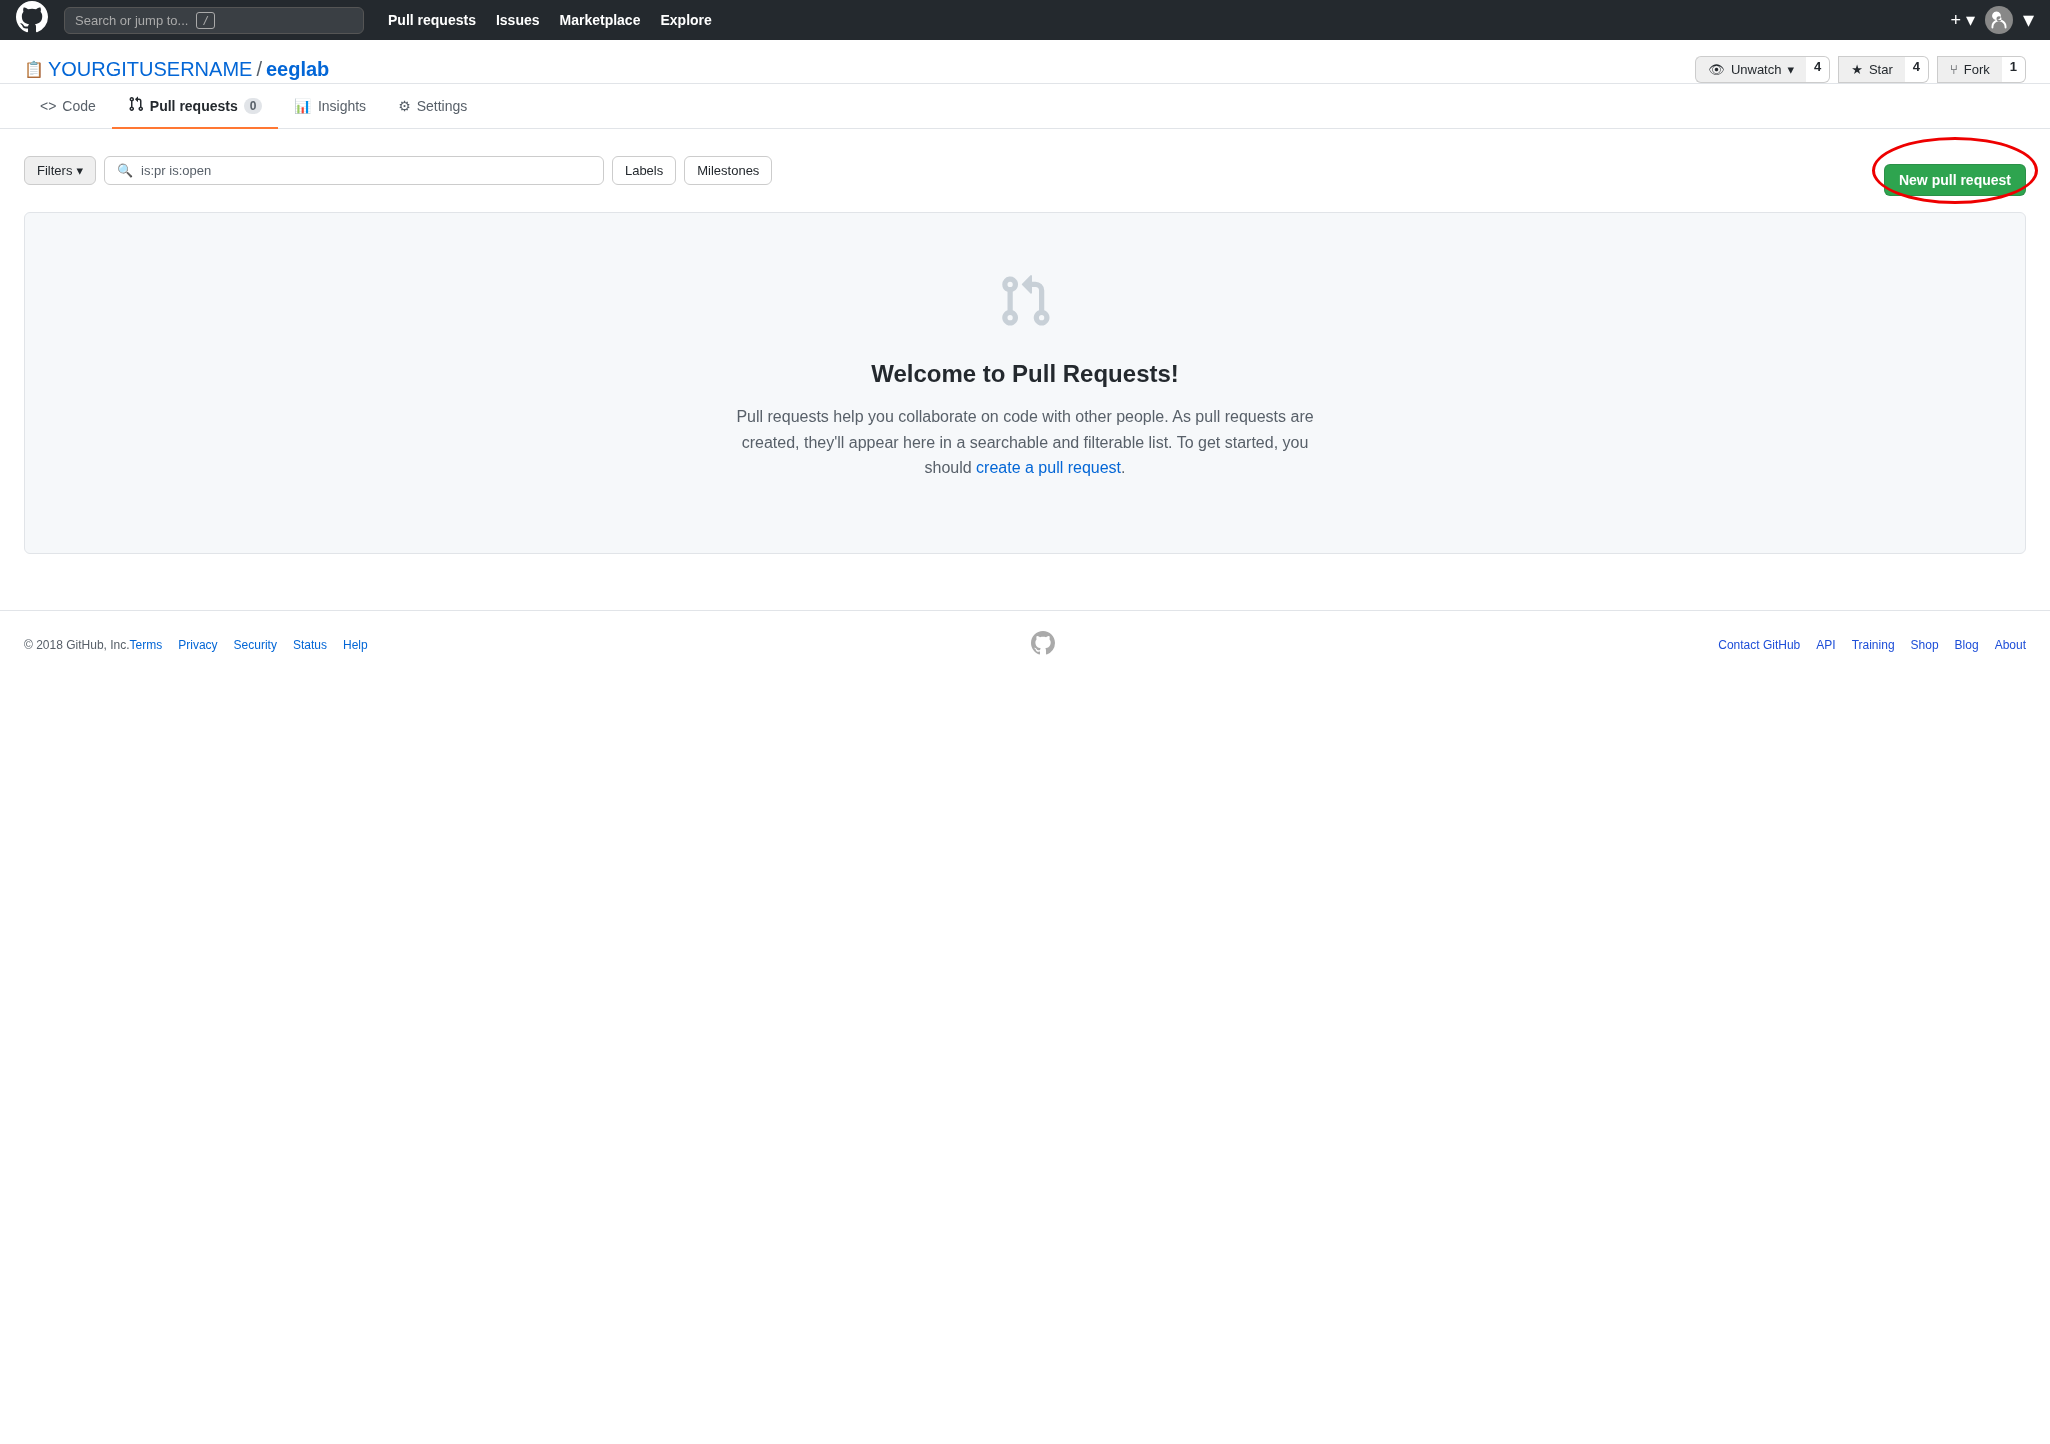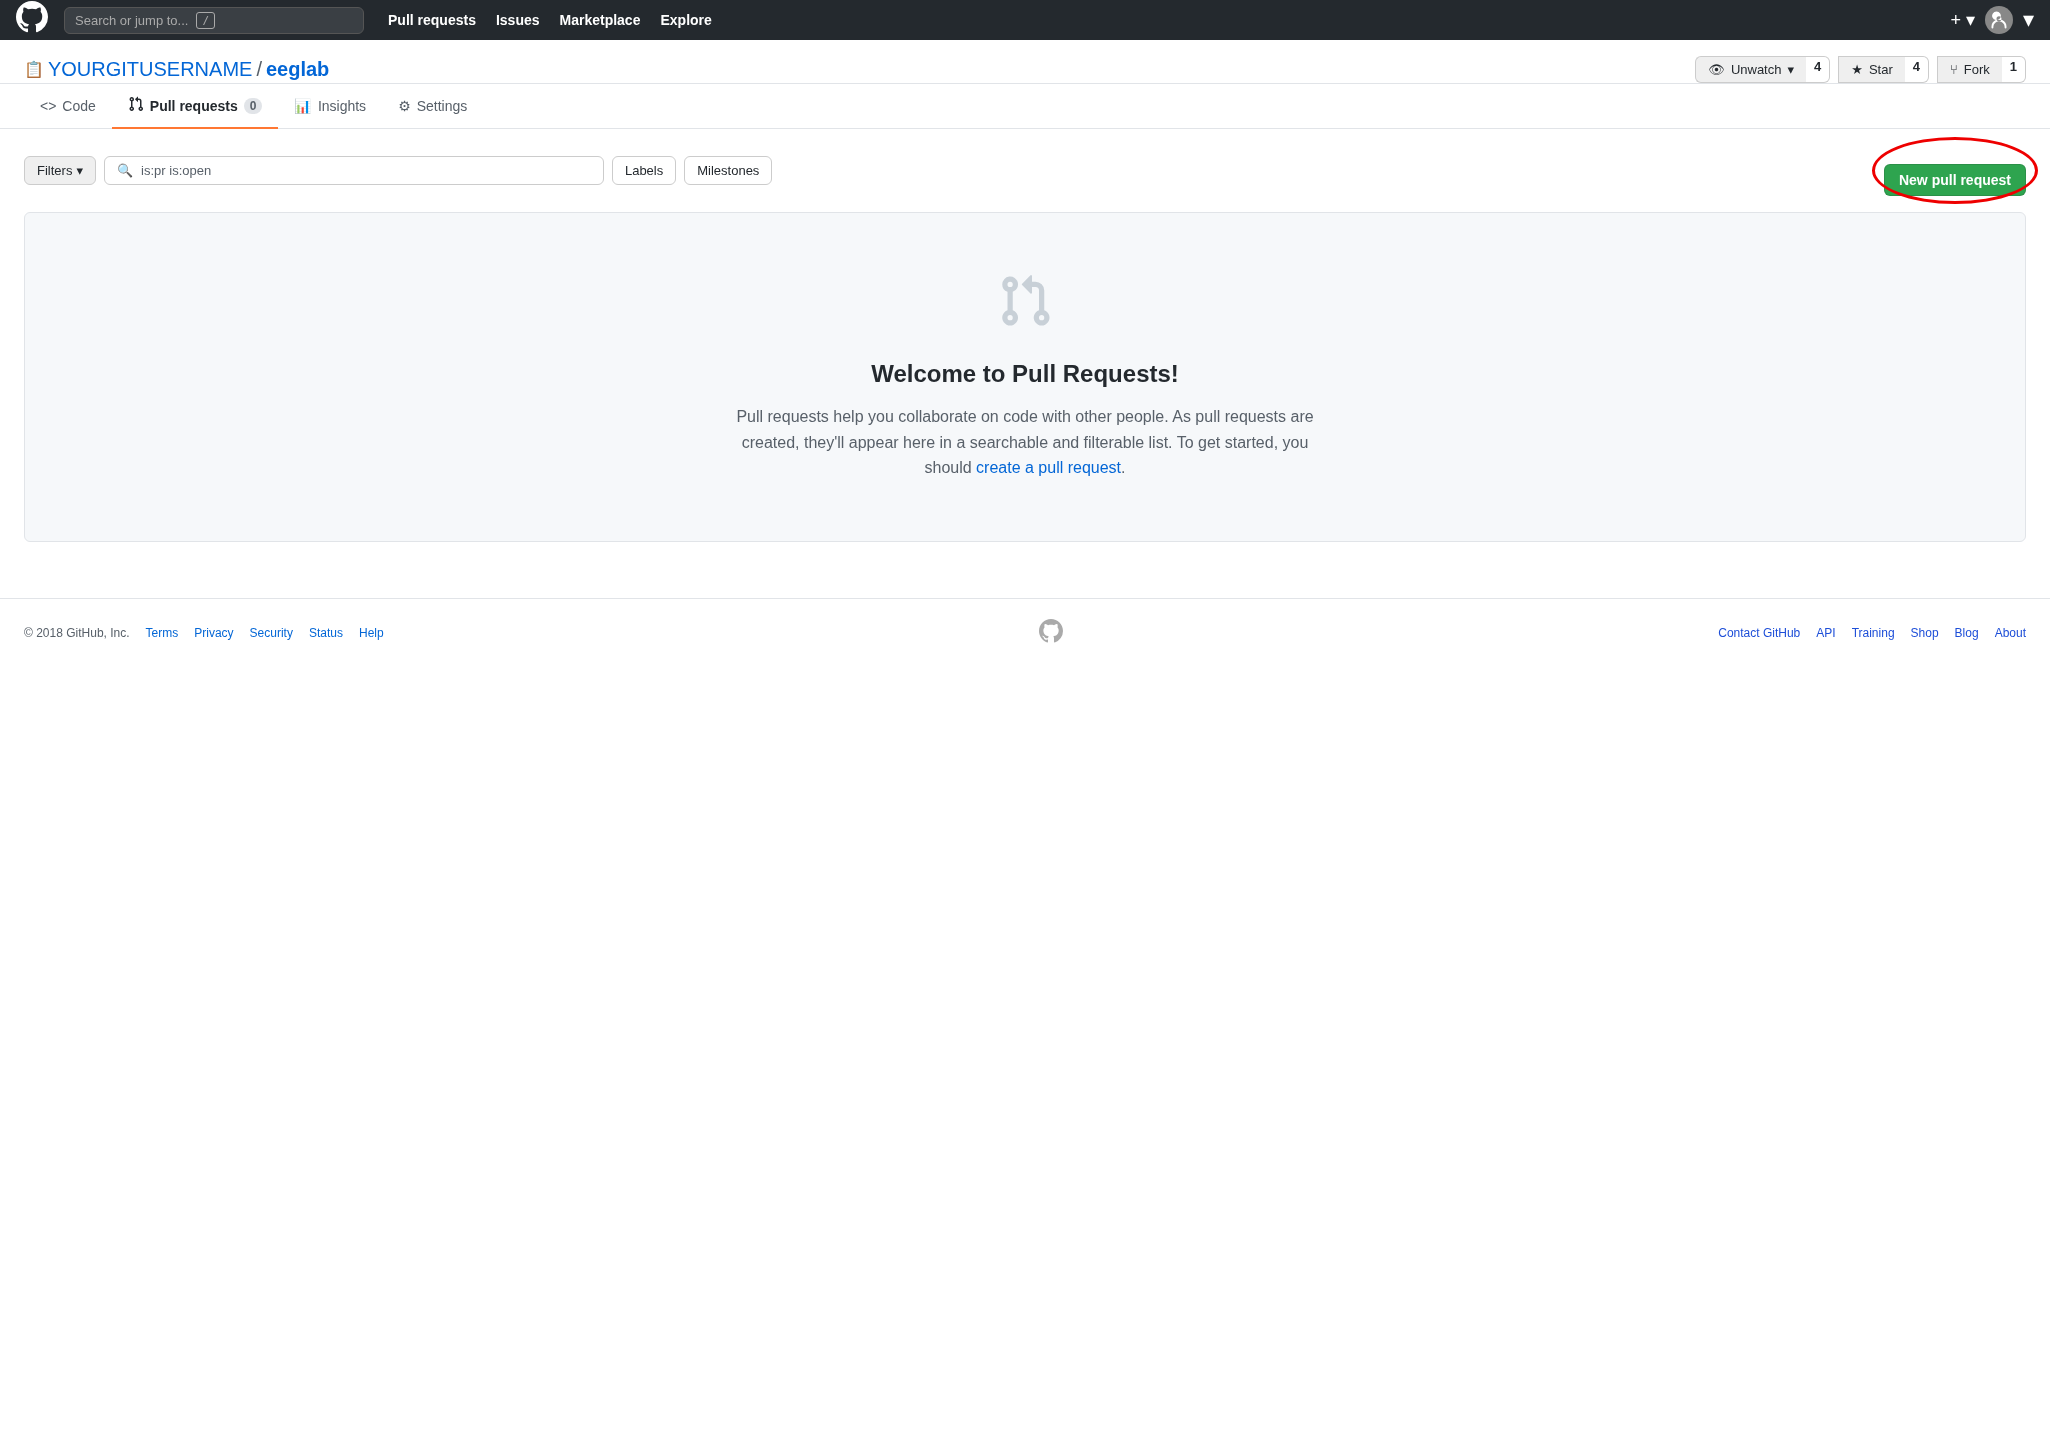--- a/index.html
+++ b/index.html
@@ -199,21 +199,21 @@
     .empty-state h2 {
       font-size: 24px;
       font-weight: 700;
       margin-bottom: 16px;
       color: #24292e;
     }
     .empty-state p {
       font-size: 16px;
       color: #586069;
       max-width: 600px;
-      margin: 0 auto;
+      margin: 12px auto;
       line-height: 1.6;
     }
     .empty-state a { color: #0366d6; text-decoration: none; }
 
     
     .protip {
       text-align: center;
       padding: 20px;
       color: #586069;
       font-size: 14px;
@@ -224,21 +224,21 @@
     footer {
       border-top: 1px solid #e1e4e8;
       padding: 20px 24px;
       display: flex;
       align-items: center;
       justify-content: space-between;
       font-size: 12px;
       color: #586069;
       margin-top: 40px;
     }
-    .footer-left { display: flex; align-items: center; gap: 16px; }
+    .footer-left { display: flex; align-items: center; }
     .footer-links { display: flex; gap: 16px; }
     .footer-links a { color: #0366d6; text-decoration: none; }
     .footer-right { display: flex; gap: 16px; }
     .footer-right a { color: #1d4ed8; text-decoration: none; }
     .footer-logo { color: #aaa; font-size: 20px; }
   </style>
 </head>
 <body>
 
 <nav class="nav-bar">

